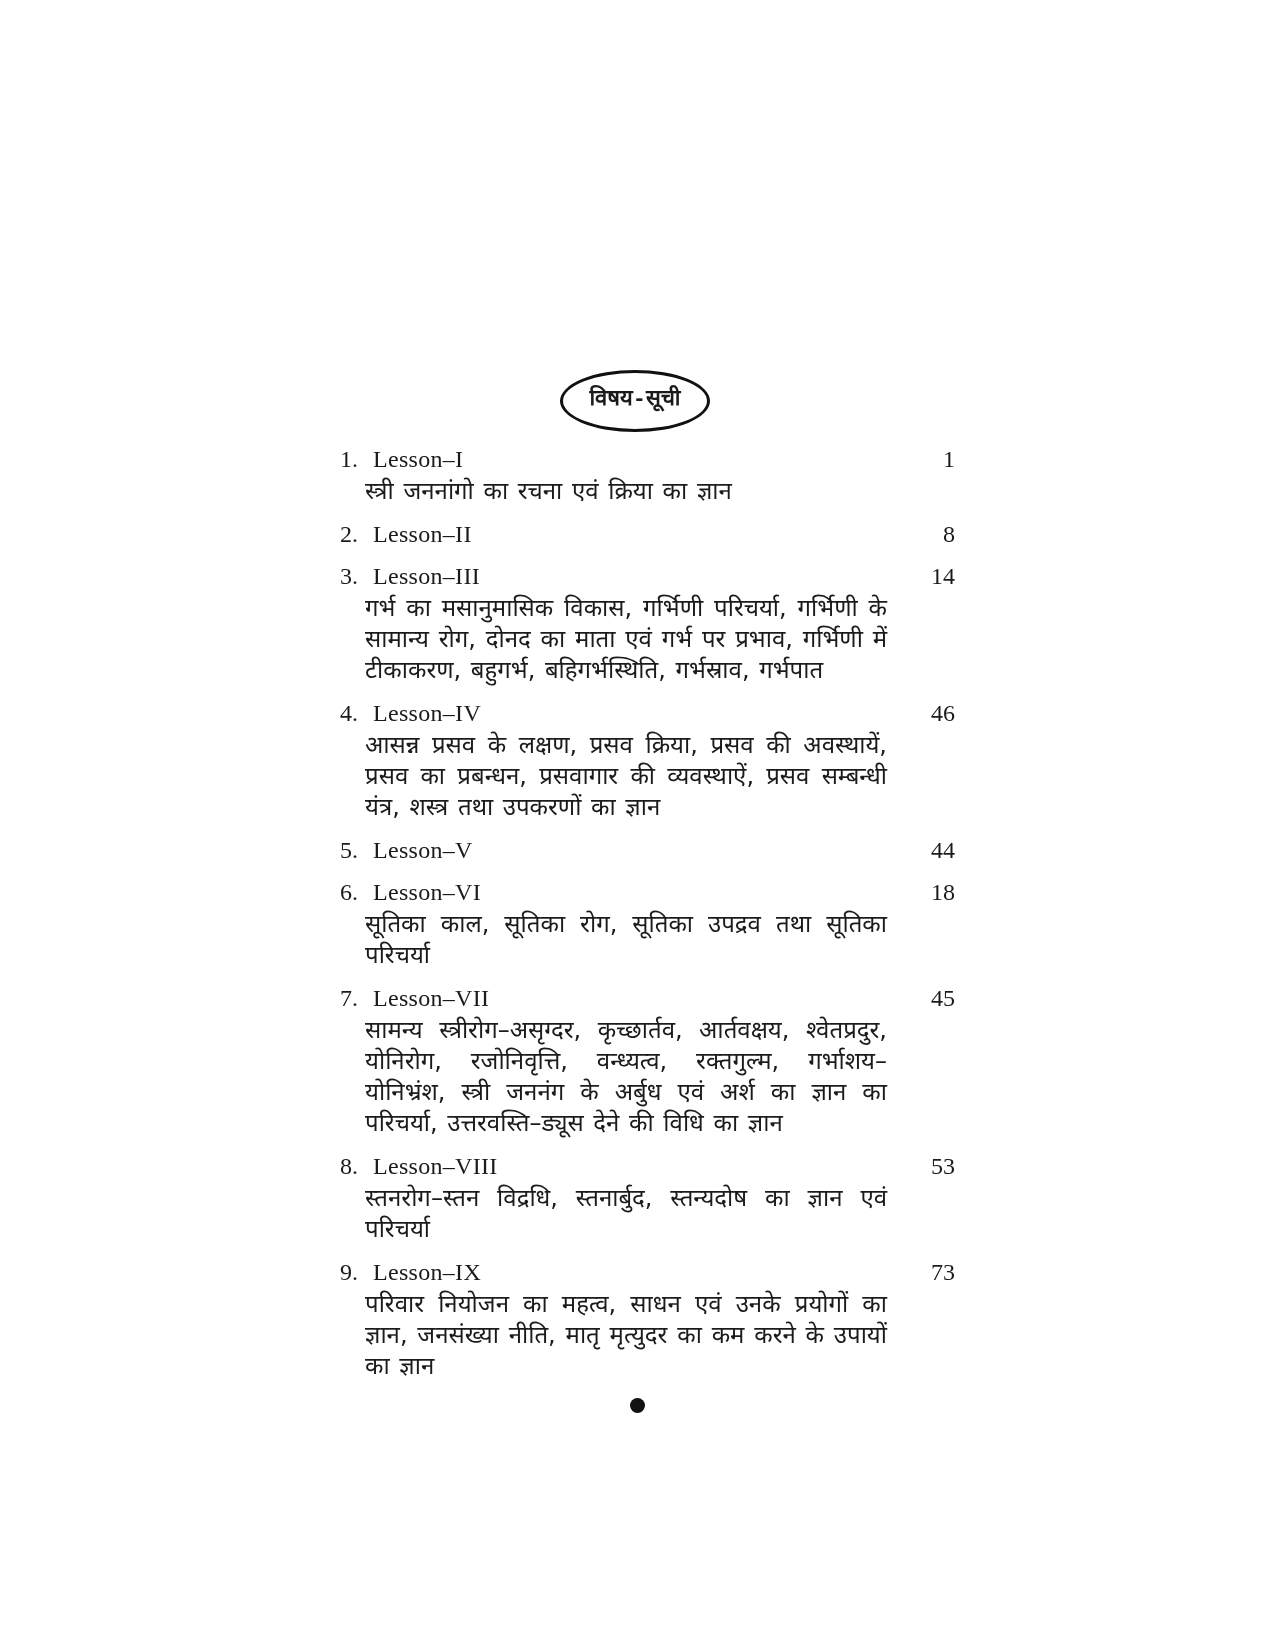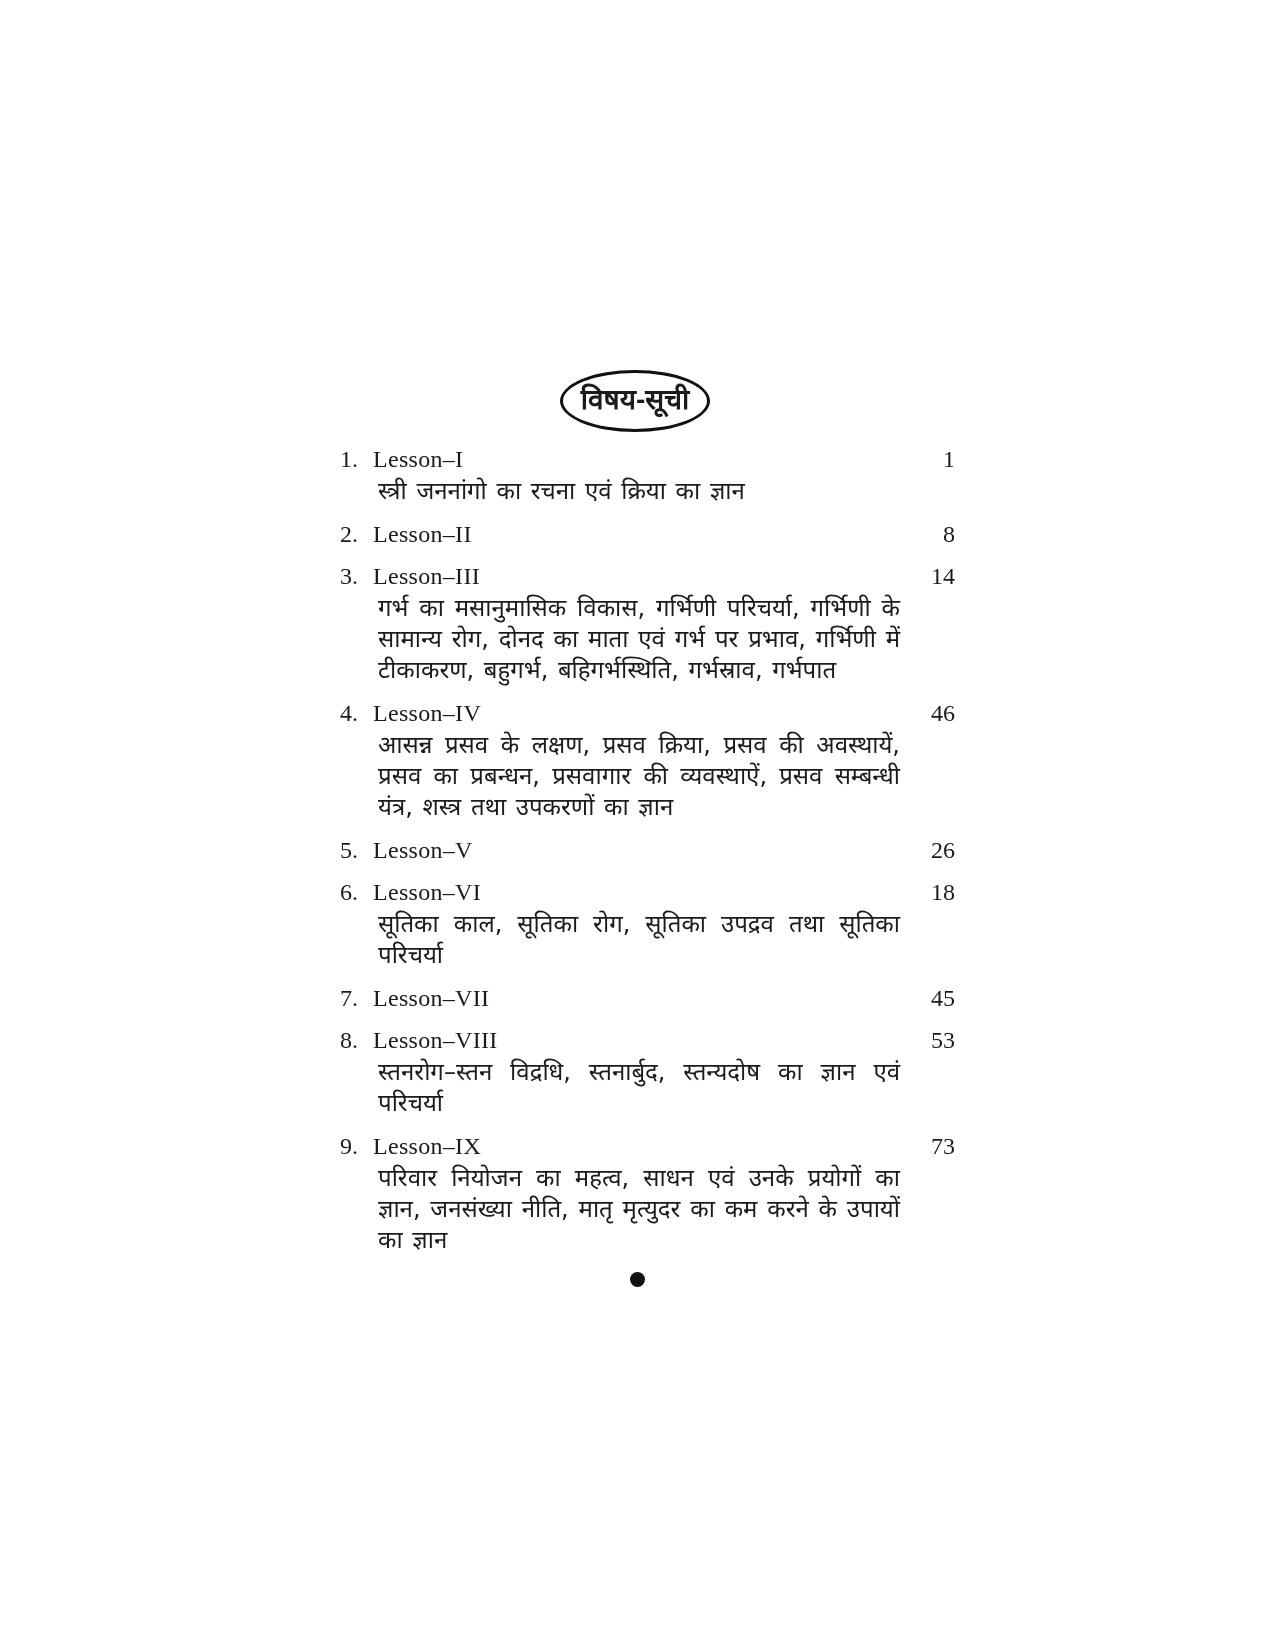--- a/index.html
+++ b/index.html
@@ -26,41 +26,41 @@
     width: 150px;
     height: 62px;
     margin-left: 220px;
     border: 3px solid #111111;
     border-radius: 50%;
     display: flex;
     align-items: center;
     justify-content: center;
   }
   .oval-title {
-    font-family: Liberation Sans, sans-serif;
-    font-size: 28px;
+    font-family: Liberation Mono, monospace;
+    font-size: 22px;
     font-weight: bold;
     line-height: 1;
     padding-bottom: 3px;
     white-space: nowrap;
   }
   .toc { margin-top: 3px; }
   .entry { margin-top: 12px; }
   .entry-head {
     display: flex;
     align-items: baseline;
     font-size: 24px;
     line-height: 30px;
   }
   .entry-num { flex: 0 0 33px; }
   .entry-title { flex: 1 1 auto; letter-spacing: 0.3px; }
   .entry-page { flex: 0 0 auto; text-align: right; }
   .entry-desc {
     box-sizing: border-box;
-    margin-left: 38px;
+    margin-left: 25px;
     width: 522px;
     margin-top: 2px;
     font-family: "DejaVu Sans", sans-serif;
     font-size: 24px;
     line-height: 31px;
     text-align: justify;
     word-spacing: 2px;
   }
   .end-bullet {
     width: 15px;
@@ -114,39 +114,40 @@
           <span class="entry-title">Lesson–IV</span>
           <span class="entry-page">46</span>
         </div>
         <div class="entry-desc">आसन्न प्रसव के लक्षण, प्रसव क्रिया, प्रसव की अवस्थायें, प्रसव का प्रबन्धन, प्रसवागार की व्यवस्थाऐं, प्रसव सम्बन्धी यंत्र, शस्त्र तथा उपकरणों का ज्ञान</div>
       </div>
 
       <div class="entry">
         <div class="entry-head">
           <span class="entry-num">5.</span>
           <span class="entry-title">Lesson–V</span>
-          <span class="entry-page">26</span>
+          <span class="entry-page">44</span>
         </div>
       </div>
 
       <div class="entry">
         <div class="entry-head">
           <span class="entry-num">6.</span>
           <span class="entry-title">Lesson–VI</span>
           <span class="entry-page">18</span>
         </div>
         <div class="entry-desc">सूतिका काल, सूतिका रोग, सूतिका उपद्रव तथा सूतिका परिचर्या</div>
       </div>
 
       <div class="entry">
         <div class="entry-head">
           <span class="entry-num">7.</span>
           <span class="entry-title">Lesson–VII</span>
           <span class="entry-page">45</span>
         </div>
+        <div class="entry-desc">सामन्य स्त्रीरोग–असृग्दर, कृच्छार्तव, आर्तवक्षय, श्वेतप्रदुर, योनिरोग, रजोनिवृत्ति, वन्ध्यत्व, रक्तगुल्म, गर्भाशय–योनिभ्रंश, स्त्री जननंग के अर्बुध एवं अर्श का ज्ञान का परिचर्या, उत्तरवस्ति–ड्यूस देने की विधि का ज्ञान</div>
       </div>
 
       <div class="entry">
         <div class="entry-head">
           <span class="entry-num">8.</span>
           <span class="entry-title">Lesson–VIII</span>
           <span class="entry-page">53</span>
         </div>
         <div class="entry-desc">स्तनरोग–स्तन विद्रधि, स्तनार्बुद, स्तन्यदोष का ज्ञान एवं परिचर्या</div>
       </div>

